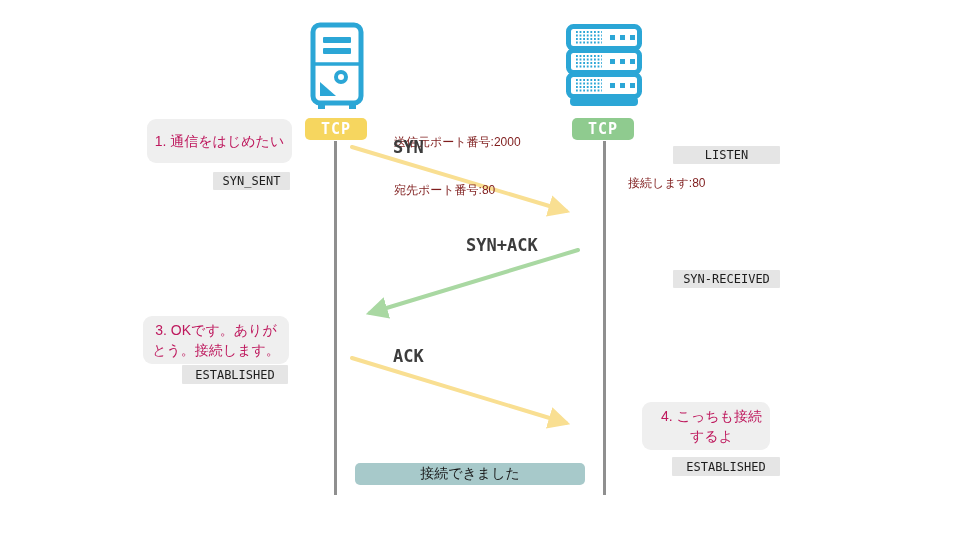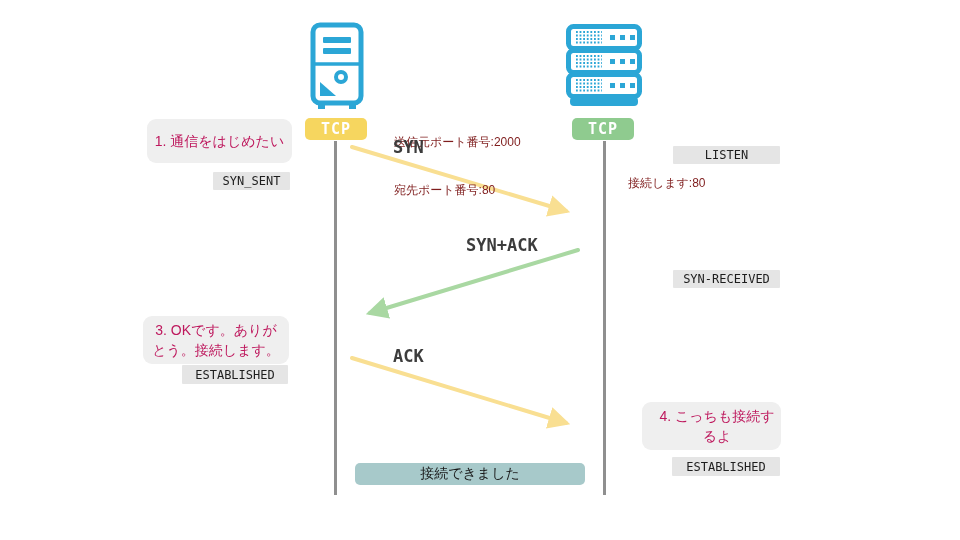--- a/index.html
+++ b/index.html
@@ -28,21 +28,21 @@
   #label-syn{left:393px;top:137px;}
   #label-synack{left:466px;top:235px;}
   #label-ack{left:393px;top:346px;}
   
   .bubble{position:absolute;background:#efefef;border-radius:9px;
     display:flex;align-items:center;justify-content:center;text-align:center;
     font-size:14px;color:#be185d;line-height:1.45;padding:2px 6px;box-sizing:border-box;}
   #bubble-1{left:147px;top:119px;width:145px;height:44px;}
   #bubble-2{left:637px;top:206px;width:170px;height:52px;}
   #bubble-3{left:143px;top:316px;width:146px;height:48px;}
-  #bubble-4{left:642px;top:402px;width:139px;height:48px;padding-left:17px;}
+  #bubble-4{left:642px;top:402px;width:128px;height:48px;padding-left:17px;}
   
   .state-badge{position:absolute;background:#e5e5e5;color:#1d1d1d;
     font-family:"DejaVu Sans Mono",monospace;font-size:12px;
     display:flex;align-items:center;justify-content:center;border-radius:1px;}
   #state-syn-sent{left:213px;top:172px;width:77px;height:18px;}
   #state-listen{left:673px;top:146px;width:107px;height:18px;}
   #state-syn-received{left:673px;top:270px;width:107px;height:18px;}
   #state-established-client{left:182px;top:365px;width:106px;height:19px;}
   #state-established-server{left:672px;top:457px;width:108px;height:19px;}
   

